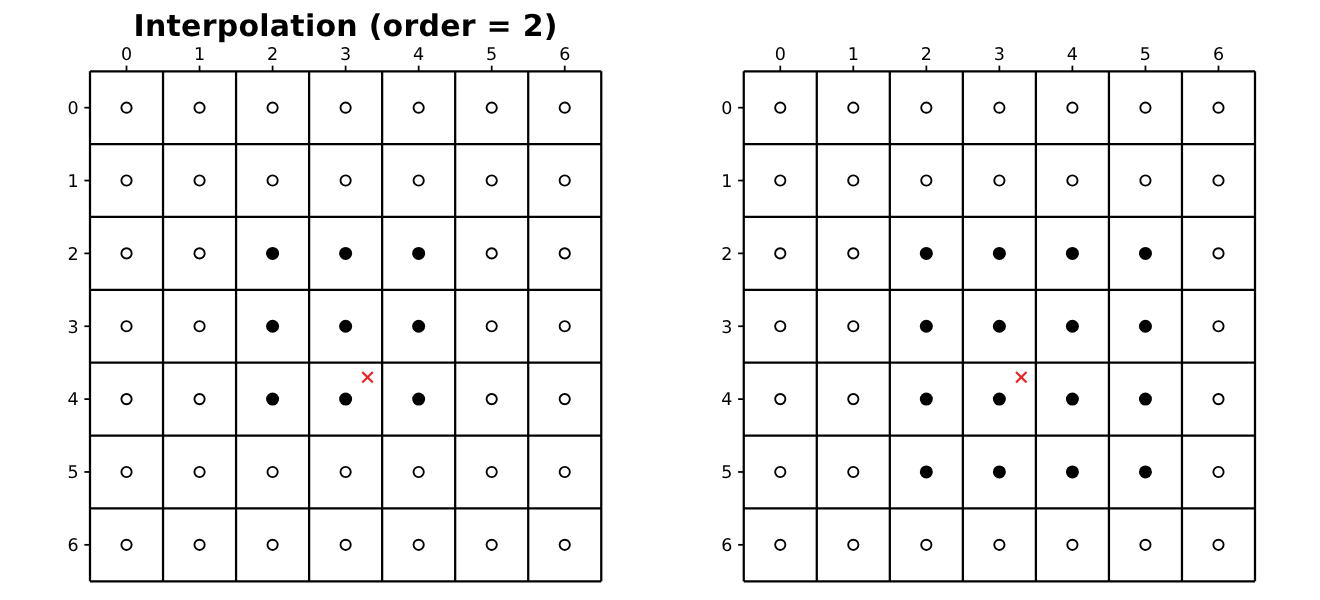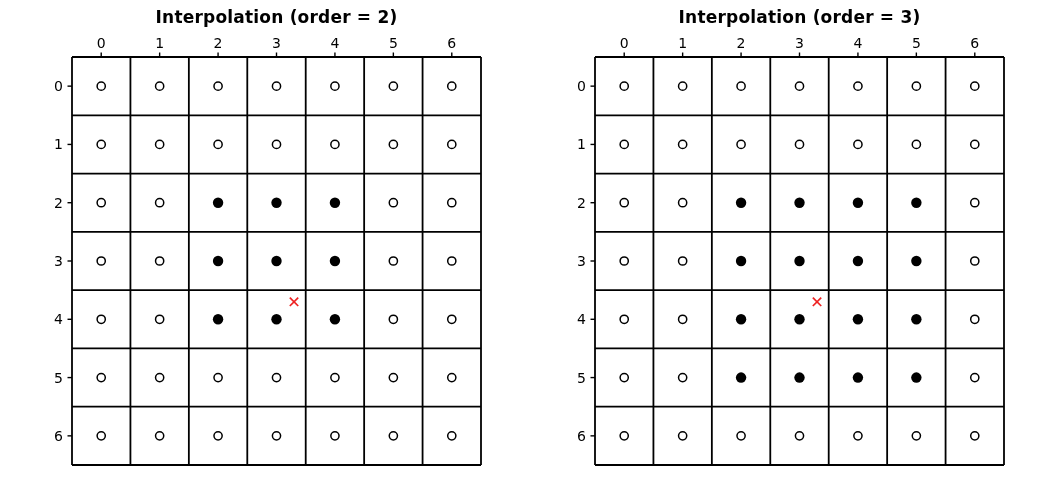--- a/index.html
+++ b/index.html
@@ -13,41 +13,40 @@
     height: 480px;
     background: #ffffff;
     font-family: "DejaVu Sans", "Liberation Sans", sans-serif;
     overflow: hidden;
   }
   .panel-title {
     position: absolute;
     top: 7px;
     width: 409px;
     text-align: center;
-    font-size: 17px;
+    font-size: 24px;
     font-weight: bold;
     color: #000000;
     letter-spacing: 0.2px;
     white-space: nowrap;
   }
   svg.plot {
     position: absolute;
     overflow: visible;
   }
   svg.plot text {
     font-family: "DejaVu Sans", "Liberation Sans", sans-serif;
     fill: #000000;
   }
 </style>
 </head>
 <body>
 
 <div id="figure">
   <div class="panel-title" style="left:72px;">Interpolation (order = 2)</div>
-  <div class="panel-title" style="left:595px;">Interpolation (order = 3)</div>
 
   <svg class="plot" id="plot-0" style="left:72px; top:57px;" width="409" height="408">
       <line x1="0" y1="0" x2="0" y2="408" stroke="#000000" stroke-width="1.8"></line>
       <line x1="58.42857142857143" y1="0" x2="58.42857142857143" y2="408" stroke="#000000" stroke-width="1.8"></line>
       <line x1="116.85714285714286" y1="0" x2="116.85714285714286" y2="408" stroke="#000000" stroke-width="1.8"></line>
       <line x1="175.28571428571428" y1="0" x2="175.28571428571428" y2="408" stroke="#000000" stroke-width="1.8"></line>
       <line x1="233.71428571428572" y1="0" x2="233.71428571428572" y2="408" stroke="#000000" stroke-width="1.8"></line>
       <line x1="292.14285714285717" y1="0" x2="292.14285714285717" y2="408" stroke="#000000" stroke-width="1.8"></line>
       <line x1="350.57142857142856" y1="0" x2="350.57142857142856" y2="408" stroke="#000000" stroke-width="1.8"></line>
       <line x1="409" y1="0" x2="409" y2="408" stroke="#000000" stroke-width="1.8"></line>

